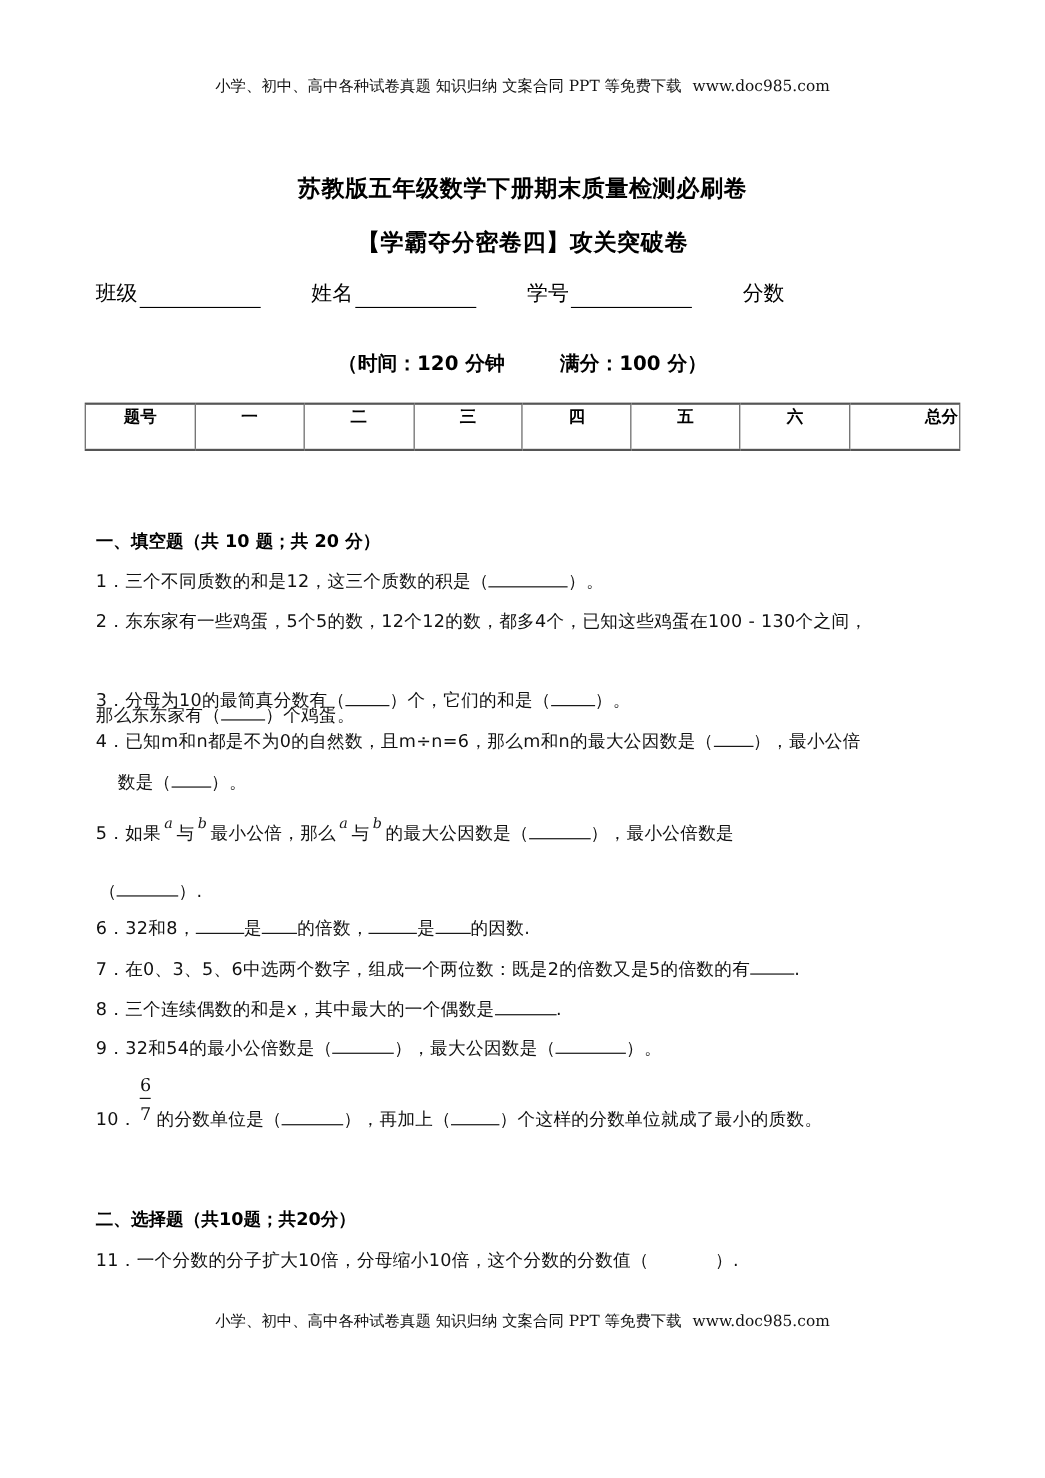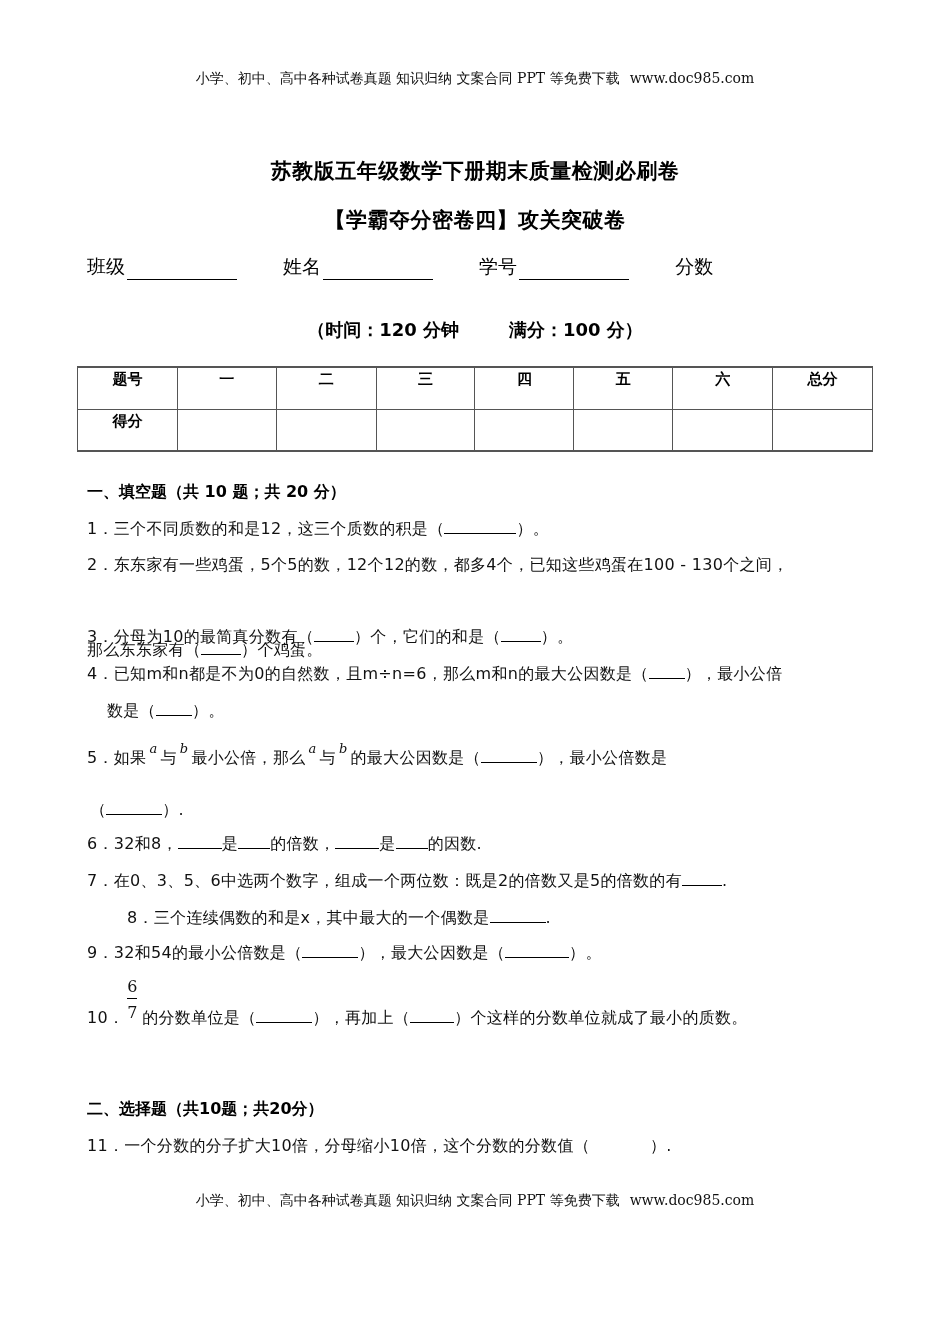--- a/index.html
+++ b/index.html
@@ -51,31 +51,21 @@
 <table class="score">
   <tbody>
       <tr>
     <td style="width:100px;">题号</td>
     <td style="width:99px;">一</td>
     <td style="width:100px;">二</td>
     <td style="width:99px;">三</td>
     <td style="width:99px;">四</td>
     <td style="width:99px;">五</td>
     <td style="width:100px;">六</td>
-    <td style="width:100px;">总分</td>
-  </tr>
-  <tr>
-    <td>得分</td>
-    <td></td>
-    <td></td>
-    <td></td>
-    <td></td>
-    <td></td>
-    <td></td>
-    <td></td>
+    <td style="width:100px;text-align:right;">总分</td>
   </tr>
 </tbody>
   </table>
 
 <div class="abs section" style="top:482px;">一、填空题（共 10 题；共 20 分）</div>
 
 <div class="abs q" style="top:519px;">
   <span>1．</span><span>三个不同质数的和是12，这三个质数的积是（</span><span class="ul" style="width:72px;"></span><span>）。</span>
 </div>
 
@@ -105,21 +95,21 @@
 </div>
 
 <div class="abs q" style="top:834px;">
   <span>6．</span><span>32和8，</span><span class="ul ul-thick" style="width:44px;"></span><span>是</span><span class="ul ul-thick" style="width:32px;"></span><span>的倍数，</span><span class="ul ul-thick" style="width:44px;"></span><span>是</span><span class="ul ul-thick" style="width:32px;"></span><span>的因数.</span>
 </div>
 
 <div class="abs q" style="top:871px;">
   <span>7．</span><span>在0、3、5、6中选两个数字，组成一个两位数：既是2的倍数又是5的倍数的有</span><span class="ul ul-thick" style="width:40px;"></span><span>.</span>
 </div>
 
-<div class="abs q" style="top:908px;margin-left:40px;">
+<div class="abs q" style="top:908px;">
   <span>8．</span><span>三个连续偶数的和是x，其中最大的一个偶数是</span><span class="ul" style="width:56px;"></span><span>.</span>
 </div>
 
 <div class="abs q" style="top:943px;">
   <span>9．</span><span>32和54的最小公倍数是（</span><span class="ul" style="width:56px;"></span><span>），最大公因数是（</span><span class="ul" style="width:64px;"></span><span>）。</span>
 </div>
 
 <div class="abs q" style="top:1003px;">
   <span>10．</span><span class="frac"><span class="num">6</span><span class="bar"></span><span class="den">7</span></span><span>的分数单位是（</span><span class="ul" style="width:56px;"></span><span>），再加上（</span><span class="ul" style="width:44px;"></span><span>）个这样的分数单位就成了最小的质数。</span>
 </div>

